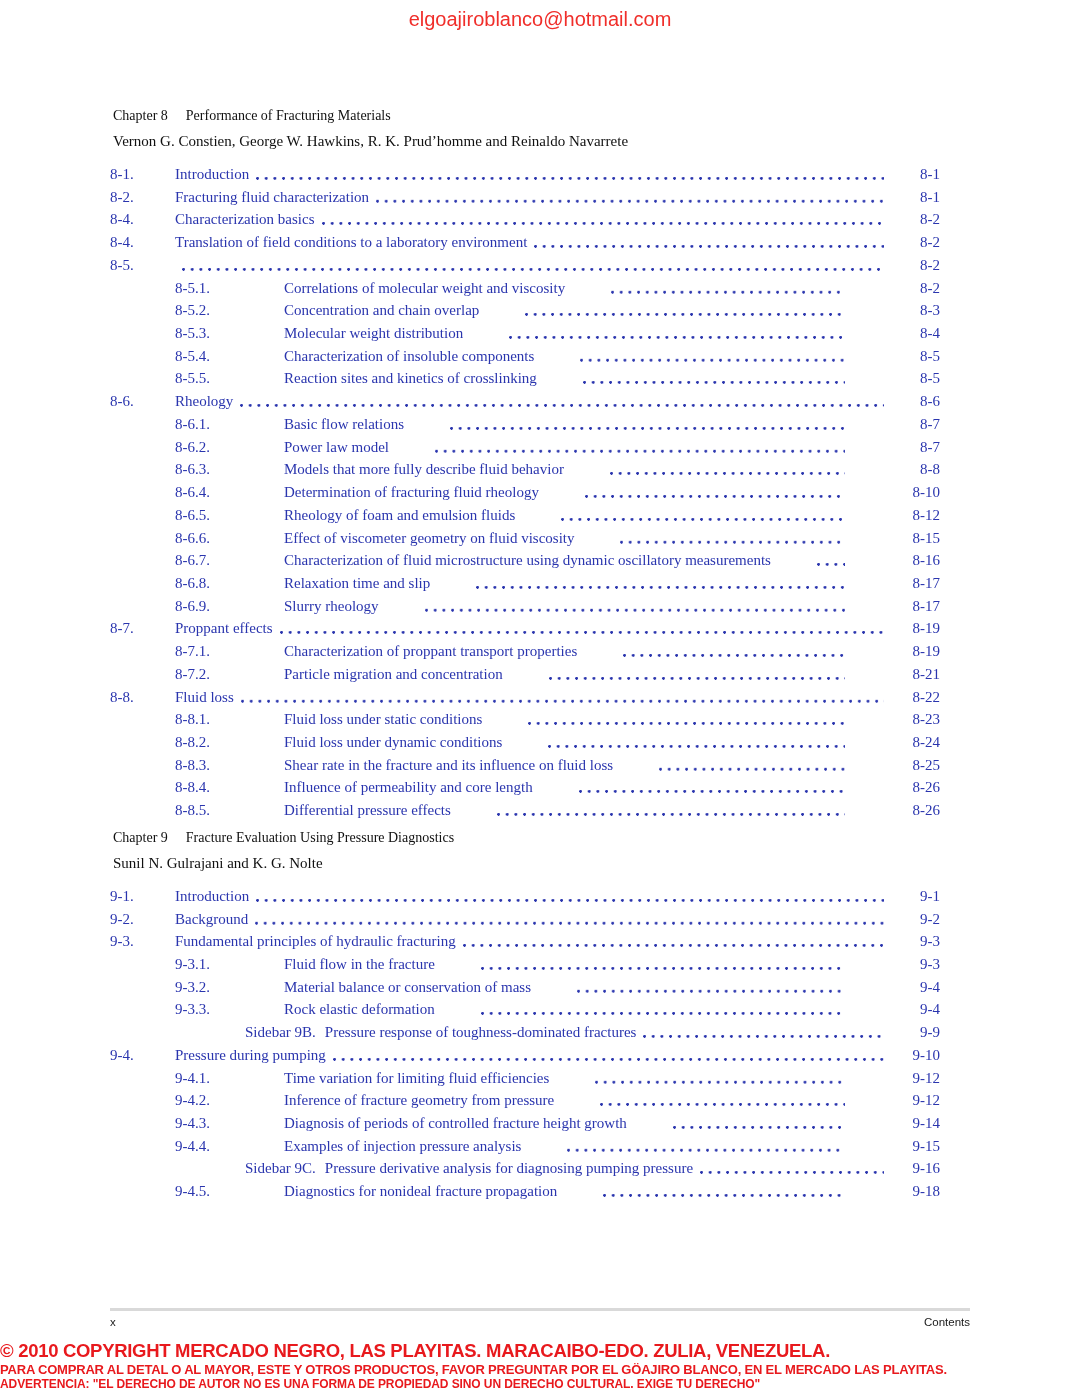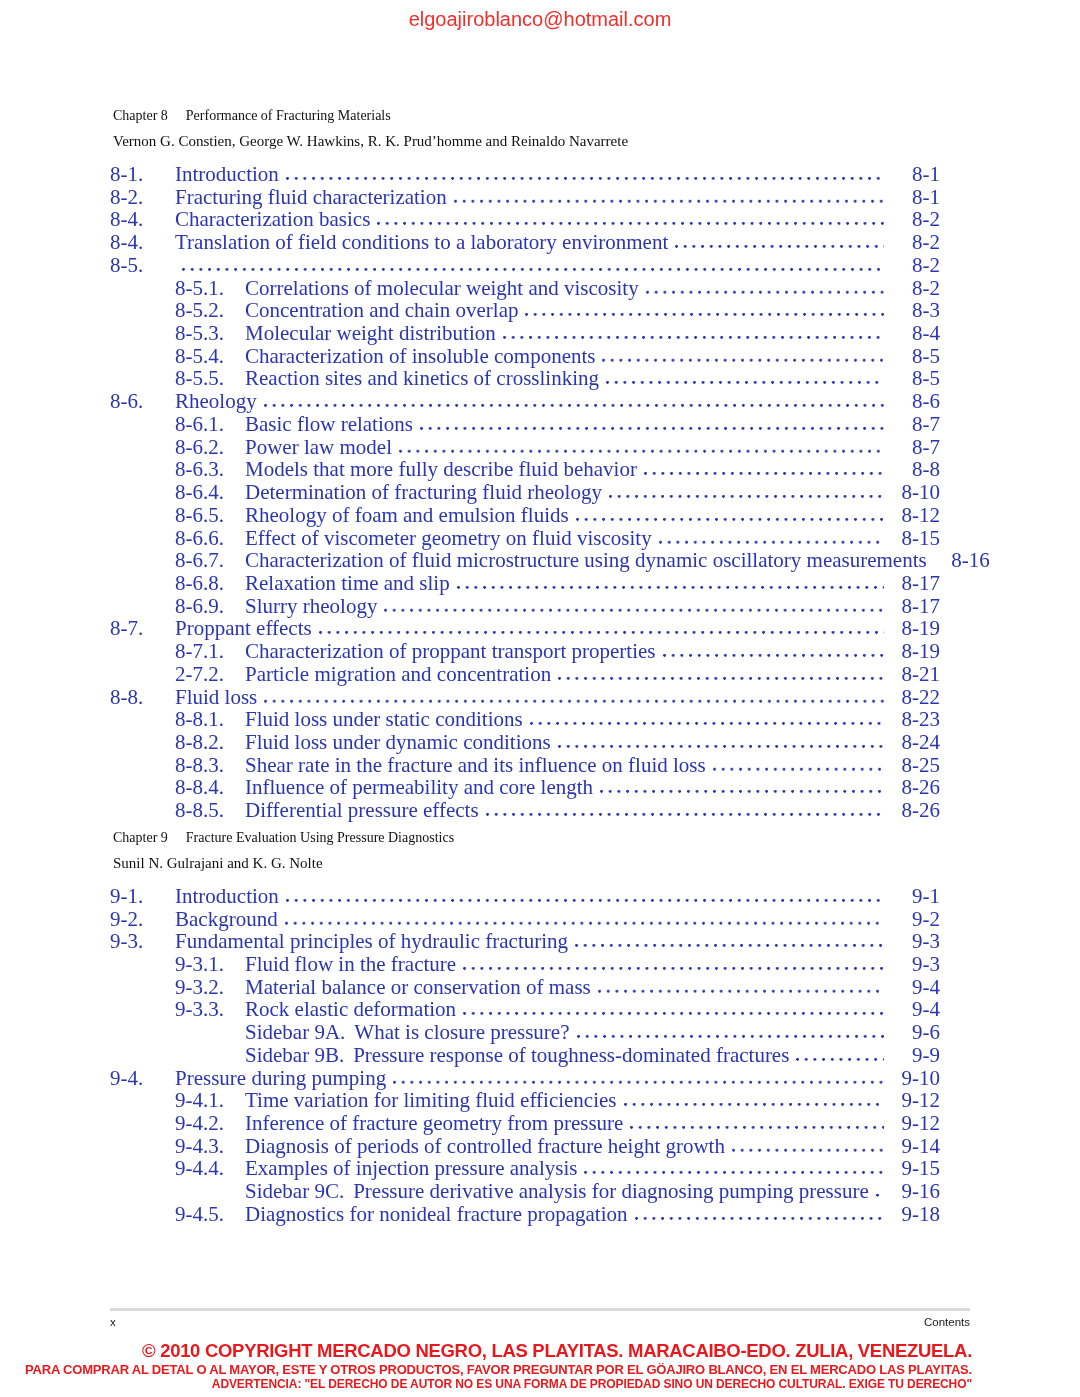--- a/index.html
+++ b/index.html
@@ -21,46 +21,46 @@
   .content{position:absolute;left:110px;top:100px;width:830px;}
 
   h1.chapter-heading{
     font-size:14px;font-weight:normal;color:var(--text-black);
     margin:4px 0 0 3px;line-height:24px;
   }
   h1.chapter-heading .ch-label{margin-right:18px;}
   .authors{font-size:15px;line-height:18px;margin:4px 0 0 3px;color:var(--text-black);}
   .toc{margin-top:13px;}
 
-  .toc-row{display:flex;color:var(--toc-blue);font-size:21px;height:22.72px;}
+  .toc-row{display:flex;color:var(--toc-blue);font-size:15px;height:22.72px;}
   .toc-row span{line-height:22.72px;white-space:nowrap;}
   .toc-row .num{flex:0 0 auto;}
   .lvl1 .num{width:65px;}
-  .lvl2{padding-left:65px;}
+  .lvl2{padding-left:65px;gap:39px;}
   .lvl2 .num{width:70px;}
   .lvl3{padding-left:135px;}
   .lvl3 .num{width:auto;margin-right:9px;}
   .leader{
     flex:1 1 auto;margin:0 8px 0 7px;
     background:radial-gradient(circle at 1.5px 15.2px, var(--toc-blue) 1.15px, transparent 1.6px) repeat-x;
     background-size:8.7px 22.72px;
   }
   .page-num{flex:0 0 48px;text-align:right;}
 
   .chapter9-block{}
 
   .footer{
     position:absolute;left:110px;top:1308px;width:860px;
     border-top:3px solid var(--footer-line);
     font-family:"Liberation Sans", sans-serif;font-size:11.5px;color:#1a1a1a;
     display:flex;justify-content:space-between;padding-top:5px;
   }
 
   .banner{
-    position:absolute;left:0;top:1339px;width:972px;text-align:right;
+    position:absolute;left:0;top:1339px;width:972px;text-align:left;
     font-family:"Liberation Sans", sans-serif;font-weight:bold;color:var(--banner-red);
   }
   .banner .l1{font-size:18.5px;line-height:23px;letter-spacing:-0.3px;}
   .banner .l2{font-size:13px;line-height:15px;letter-spacing:-0.2px;}
   .banner .l3{font-size:12px;line-height:15px;letter-spacing:-0.1px;}
 </style>
 </head>
 <body>
 
 <div class="email">elgoajiroblanco@hotmail.com</div>
@@ -198,21 +198,21 @@
           <span class="leader"></span>
           <span class="page-num">8-19</span>
         </div>
         <div class="toc-row lvl2">
           <span class="num">8-7.1.</span>
           <span class="title">Characterization of proppant transport properties</span>
           <span class="leader"></span>
           <span class="page-num">8-19</span>
         </div>
         <div class="toc-row lvl2">
-          <span class="num">2-7.2.</span>
+          <span class="num">8-7.2.</span>
           <span class="title">Particle migration and concentration</span>
           <span class="leader"></span>
           <span class="page-num">8-21</span>
         </div>
         <div class="toc-row lvl1">
           <span class="num">8-8.</span>
           <span class="title">Fluid loss</span>
           <span class="leader"></span>
           <span class="page-num">8-22</span>
         </div>
@@ -285,26 +285,20 @@
           <span class="leader"></span>
           <span class="page-num">9-4</span>
         </div>
         <div class="toc-row lvl2">
           <span class="num">9-3.3.</span>
           <span class="title">Rock elastic deformation</span>
           <span class="leader"></span>
           <span class="page-num">9-4</span>
         </div>
         <div class="toc-row lvl3">
-          <span class="num">Sidebar 9A.</span>
-          <span class="title">What is closure pressure?</span>
-          <span class="leader"></span>
-          <span class="page-num">9-6</span>
-        </div>
-        <div class="toc-row lvl3">
           <span class="num">Sidebar 9B.</span>
           <span class="title">Pressure response of toughness-dominated fractures</span>
           <span class="leader"></span>
           <span class="page-num">9-9</span>
         </div>
         <div class="toc-row lvl1">
           <span class="num">9-4.</span>
           <span class="title">Pressure during pumping</span>
           <span class="leader"></span>
           <span class="page-num">9-10</span>

